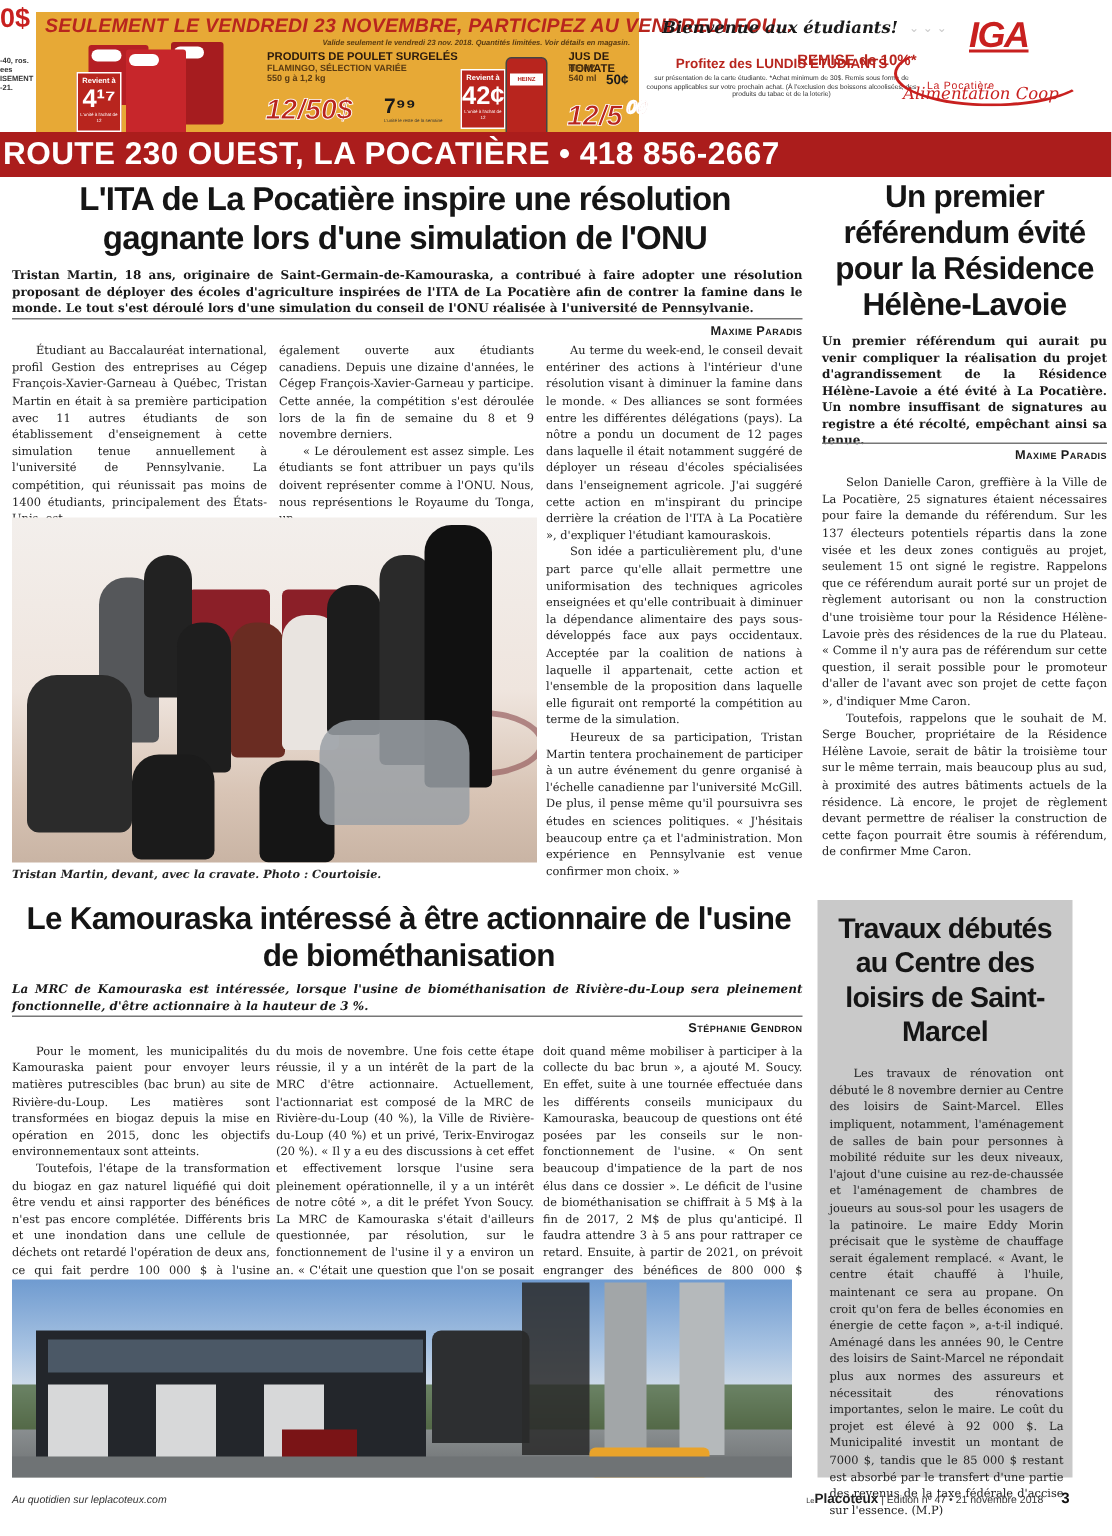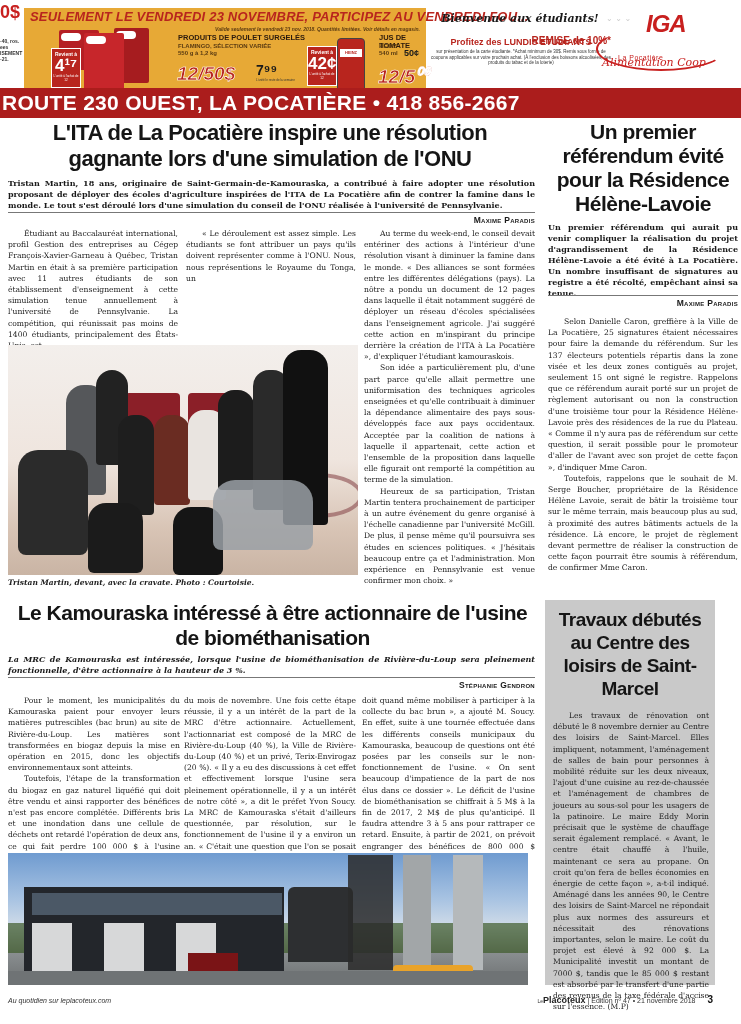--- a/index.html
+++ b/index.html
@@ -38,21 +38,21 @@
   .unit-note { position: absolute; left: 232px; top: 70px; font: 3px "Liberation Sans", sans-serif; color: #333; }
   .small-price { position: absolute; left: 380px; top: 40px; font: bold 9px "Liberation Sans", sans-serif; color: #1a1a1a; }
   .can { position: absolute; left: 313px; top: 30px; width: 28px; height: 55px; background: #b8251e; border-radius: 4px; border: 1px solid #444; }
   .can .lab { position: absolute; left: 2px; top: 10px; width: 22px; height: 8px; background: #fff; font: bold 4px "Liberation Sans", sans-serif; color: #b8251e; text-align: center; line-height: 8px; }
 
   .ad-right { position: absolute; left: 426px; top: 0; width: 315px; height: 112px; }
   .welcome { position: absolute; left: 14px; top: 12px; width: 160px; text-align: center; font: italic bold 11px "DejaVu Serif", serif; color: #1a1a1a; }
   .profit1 { position: absolute; left: 5px; top: 37px; width: 180px; text-align: center; font: bold 9px "Liberation Sans", sans-serif; color: #b8251e; }
   .profit2 { position: absolute; left: 5px; top: 35px; width: 180px; text-align: right; font: bold 10px "Liberation Sans", sans-serif; color: #b8251e; }
   .profit-fine { position: absolute; left: 5px; top: 49px; width: 180px; text-align: center; font: 4.5px "Liberation Sans", sans-serif; color: #333; line-height: 5.5px; }
-  .iga-logo { position: absolute; left: 220px; top: 10px; font: italic bold 24px "Liberation Sans", sans-serif; color: #c8201f; letter-spacing: -1px; }
+  .iga-logo { position: absolute; left: 220px; top: 10px; font: italic bold 24px "Liberation Sans", sans-serif; color: #c8201f; letter-spacing: -1px; text-decoration: underline; }
   .coop-oval { position: absolute; left: 170px; top: 27px; width: 130px; height: 44px; border: 2px solid #c8201f; border-radius: 50%; border-top-color: transparent; border-right-color: transparent; }
   .coop-name { position: absolute; left: 176px; top: 40px; font: italic 11px "DejaVu Serif", serif; color: #c8201f; margin-top: 16px; }
   .coop-town { position: absolute; left: 192px; top: 54px; font: 7px "Liberation Sans", sans-serif; color: #c8201f; letter-spacing: 0.5px; }
   .birds { position: absolute; left: 180px; top: 14px; font: 8px "DejaVu Sans", sans-serif; color: #ccc; }
 
   .addr-bar { position: absolute; left: 0; top: 88px; width: 741px; height: 30px; background: #ab1d1c; color: #fff; font: bold 21px "Liberation Sans", sans-serif; white-space: nowrap; line-height: 30px; padding-left: 2px; letter-spacing: 0.3px; }
 
   
   .hl { position: absolute; font-family: "Liberation Sans", sans-serif; font-weight: bold; color: #151515; text-align: center; letter-spacing: -0.5px; }
   .deck { position: absolute; font: bold 8px "DejaVu Serif", serif; line-height: 11px; color: #1a1a1a; text-align: justify; }
@@ -176,20 +176,21 @@
 
 <h1 class="hl a1-title">L'ITA de La Pocatière inspire une résolution gagnante lors d'une simulation de l'ONU</h1>
 <div class="deck a1-deck">Tristan Martin, 18 ans, originaire de Saint-Germain-de-Kamouraska, a contribué à faire adopter une résolution proposant de déployer des écoles d'agriculture inspirées de l'ITA de La Pocatière afin de contrer la famine dans le monde. Le tout s'est déroulé lors d'une simulation du conseil de l'ONU réalisée à l'université de Pennsylvanie.</div>
 <div class="rule a1-rule"></div>
 <div class="byline a1-byline">Maxime Paradis</div>
 
 <div class="body a1-col1">
   <p>Étudiant au Baccalauréat international, profil Gestion des entreprises au Cégep François-Xavier-Garneau à Québec, Tristan Martin en était à sa première participation avec 11 autres étudiants de son établissement d'enseignement à cette simulation tenue annuellement à l'université de Pennsylvanie. La compétition, qui réunissait pas moins de 1400 étudiants, principalement des États-Unis, est</p>
 </div>
 <div class="body a1-col2">
+  <p style="text-indent:0">également ouverte aux étudiants canadiens. Depuis une dizaine d'années, le Cégep François-Xavier-Garneau y participe. Cette année, la compétition s'est déroulée lors de la fin de semaine du 8 et 9 novembre derniers.</p>
   <p>« Le déroulement est assez simple. Les étudiants se font attribuer un pays qu'ils doivent représenter comme à l'ONU. Nous, nous représentions le Royaume du Tonga, un</p>
 </div>
 <div class="body a1-col3">
   <p>Au terme du week-end, le conseil devait entériner des actions à l'intérieur d'une résolution visant à diminuer la famine dans le monde. « Des alliances se sont formées entre les différentes délégations (pays). La nôtre a pondu un document de 12 pages dans laquelle il était notamment suggéré de déployer un réseau d'écoles spécialisées dans l'enseignement agricole. J'ai suggéré cette action en m'inspirant du principe derrière la création de l'ITA à La Pocatière », d'expliquer l'étudiant kamouraskois.</p>
   <p>Son idée a particulièrement plu, d'une part parce qu'elle allait permettre une uniformisation des techniques agricoles enseignées et qu'elle contribuait à diminuer la dépendance alimentaire des pays sous-développés face aux pays occidentaux. Acceptée par la coalition de nations à laquelle il appartenait, cette action et l'ensemble de la proposition dans laquelle elle figurait ont remporté la compétition au terme de la simulation.</p>
   <p>Heureux de sa participation, Tristan Martin tentera prochainement de participer à un autre événement du genre organisé à l'échelle canadienne par l'université McGill. De plus, il pense même qu'il poursuivra ses études en sciences politiques. « J'hésitais beaucoup entre ça et l'administration. Mon expérience en Pennsylvanie est venue confirmer mon choix. »</p>
 </div>
 
 <div class="photo1">
 

